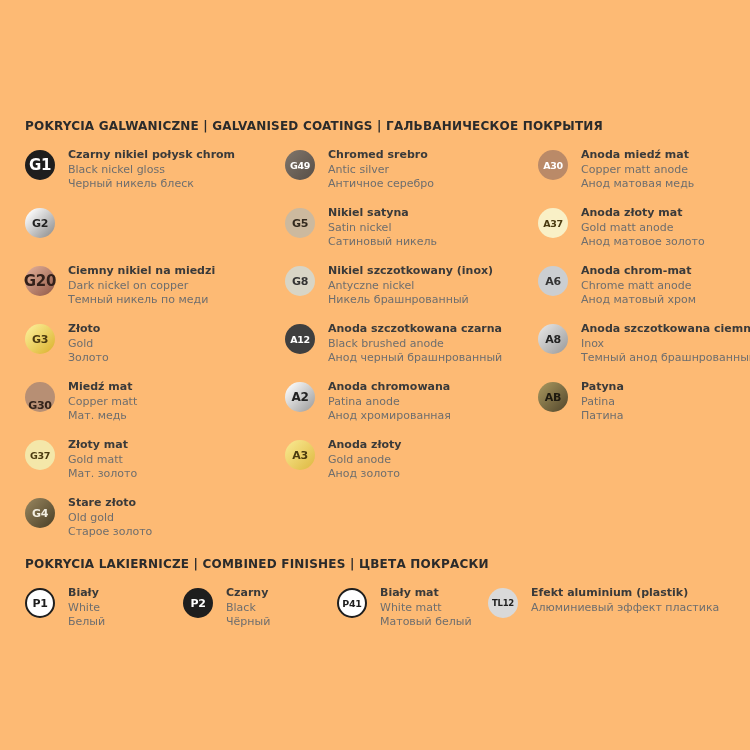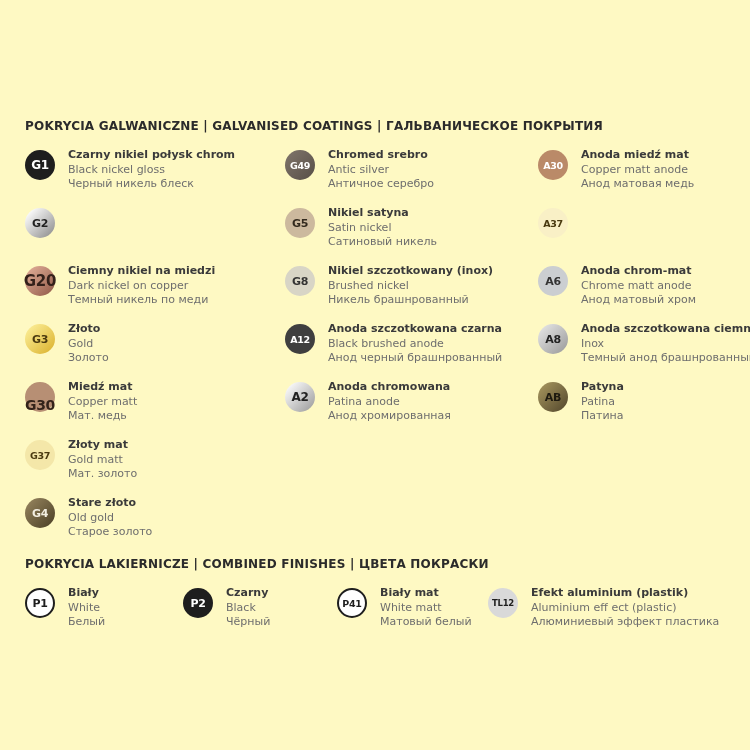--- a/index.html
+++ b/index.html
@@ -1,16 +1,16 @@
 <!DOCTYPE html>
 <html><head>
 <meta charset="utf-8">
 <style>
   html,body{margin:0;padding:0;background:#ffffff;}
-  .page{position:relative;width:750px;height:750px;background:#fef9c3;overflow:hidden;
+  .page{position:relative;width:750px;height:750px;background:#fdba74;overflow:hidden;
         font-family:"DejaVu Sans","Liberation Sans",sans-serif;}
   .sec-title{position:absolute;font-weight:700;font-size:12px;color:#2b2b2b;
              letter-spacing:.2px;white-space:nowrap;}
   #title1{left:25px;top:119px;}
   #title2{left:25px;top:557px;}
   .col{position:absolute;top:148px;display:flex;flex-direction:column;gap:14px;}
   #col1{left:25px;width:256px;}
   #col2{left:285px;width:250px;}
   #col3{left:538px;width:212px;}
   .item{display:flex;align-items:flex-start;min-height:44px;}
@@ -24,21 +24,21 @@
 </style>
 </head>
 <body>
 
 <div class="page">
   <div class="sec-title" id="title1">POKRYCIA GALWANICZNE | GALVANISED COATINGS | ГАЛЬВАНИЧЕСКОЕ ПОКРЫТИЯ</div>
 
   <div class="col" id="col1">
       <div class="item">
         <div class="swatch" style="background: rgb(30, 30, 30);">
-          <span style="color: rgb(255, 255, 255); font-size: 12px;">G1</span>
+          <span style="color: rgb(255, 255, 255); font-size: 15px;">G1</span>
         </div>
         <div class="labels">
           <div class="pl">Czarny nikiel połysk chrom</div>
           <div class="en">Black nickel gloss</div>
           <div class="ru">Черный никель блеск</div>
         </div>
       </div>
       <div class="item">
         <div class="swatch" style="background: linear-gradient(135deg, rgb(248, 248, 248) 15%, rgb(155, 155, 155) 85%);">
           <span style="color: rgb(34, 34, 34); font-size: 11px;">G2</span>
@@ -59,21 +59,21 @@
           <span style="color: rgb(74, 58, 16); font-size: 11px;">G3</span>
         </div>
         <div class="labels">
           <div class="pl">Złoto</div>
           <div class="en">Gold</div>
           <div class="ru">Золото</div>
         </div>
       </div>
       <div class="item">
         <div class="swatch" style="background: rgb(183, 143, 116);">
-          <span style="color: rgb(51, 35, 26); font-size: 14px; margin-top: 16px;">G30</span>
+          <span style="color: rgb(51, 35, 26); font-size: 11px; margin-top: 16px;">G30</span>
         </div>
         <div class="labels">
           <div class="pl">Miedź mat</div>
           <div class="en">Copper matt</div>
           <div class="ru">Мат. медь</div>
         </div>
       </div>
       <div class="item">
         <div class="swatch" style="background: rgb(244, 231, 169);">
           <span style="color: rgb(74, 58, 16); font-size: 9.5px;">G37</span>
@@ -115,21 +115,21 @@
           <div class="en">Satin nickel</div>
           <div class="ru">Сатиновый никель</div>
         </div>
       </div>
       <div class="item">
         <div class="swatch" style="background: rgb(216, 213, 198);">
           <span style="color: rgb(51, 51, 51); font-size: 11px;">G8</span>
         </div>
         <div class="labels">
           <div class="pl">Nikiel szczotkowany (inox)</div>
-          <div class="en">Brushed nickel</div>
+          <div class="en">Antyczne nickel</div>
           <div class="ru">Никель брашнрованный</div>
         </div>
       </div>
       <div class="item">
         <div class="swatch" style="background: rgb(63, 63, 63);">
           <span style="color: rgb(255, 255, 255); font-size: 9.5px;">A12</span>
         </div>
         <div class="labels">
           <div class="pl">Anoda szczotkowana czarna</div>
           <div class="en">Black brushed anode</div>
@@ -139,35 +139,50 @@
       <div class="item">
         <div class="swatch" style="background: linear-gradient(135deg, rgb(245, 245, 245) 15%, rgb(168, 168, 168) 85%);">
           <span style="color: rgb(34, 34, 34); font-size: 12px;">A2</span>
         </div>
         <div class="labels">
           <div class="pl">Anoda chromowana</div>
           <div class="en">Patina anode</div>
           <div class="ru">Анод хромированная</div>
         </div>
       </div>
+      <div class="item">
+        <div class="swatch" style="background: linear-gradient(135deg, rgb(246, 227, 135) 15%, rgb(226, 191, 76) 85%);">
+          <span style="color: rgb(74, 58, 16); font-size: 11px;">A3</span>
+        </div>
+        <div class="labels">
+          <div class="pl">Anoda złoty</div>
+          <div class="en">Gold anode</div>
+          <div class="ru">Анод золото</div>
+        </div>
+      </div>
     </div>
   <div class="col" id="col3">
       <div class="item">
         <div class="swatch" style="background: rgb(186, 138, 104);">
           <span style="color: rgb(255, 255, 255); font-size: 9.5px;">A30</span>
         </div>
         <div class="labels">
           <div class="pl">Anoda miedź mat</div>
           <div class="en">Copper matt anode</div>
           <div class="ru">Анод матовая медь</div>
         </div>
       </div>
       <div class="item">
         <div class="swatch" style="background: rgb(249, 240, 198);">
           <span style="color: rgb(74, 58, 16); font-size: 9.5px;">A37</span>
+        </div>
+        <div class="labels">
+          <div class="pl">Anoda złoty mat</div>
+          <div class="en">Gold matt anode</div>
+          <div class="ru">Анод матовое золото</div>
         </div>
       </div>
       <div class="item">
         <div class="swatch" style="background: rgb(203, 206, 209);">
           <span style="color: rgb(51, 51, 51); font-size: 11px;">A6</span>
         </div>
         <div class="labels">
           <div class="pl">Anoda chrom-mat</div>
           <div class="en">Chrome matt anode</div>
           <div class="ru">Анод матовый хром</div>
@@ -227,18 +242,17 @@
           <div class="en">White matt</div>
           <div class="ru">Матовый белый</div>
         </div>
       </div>
       <div class="item bottom-item" style="left: 488px;">
         <div class="swatch" style="background: rgb(217, 217, 217);">
           <span style="color: rgb(30, 30, 30); font-size: 8.5px;">TL12</span>
         </div>
         <div class="labels">
           <div class="pl">Efekt aluminium (plastik)</div>
-          <div class="en">Aluminium eff ect (plastic)</div>
           <div class="ru">Алюминиевый эффект пластика</div>
         </div>
       </div>
     </div>
 </div>
 
 </body></html>

